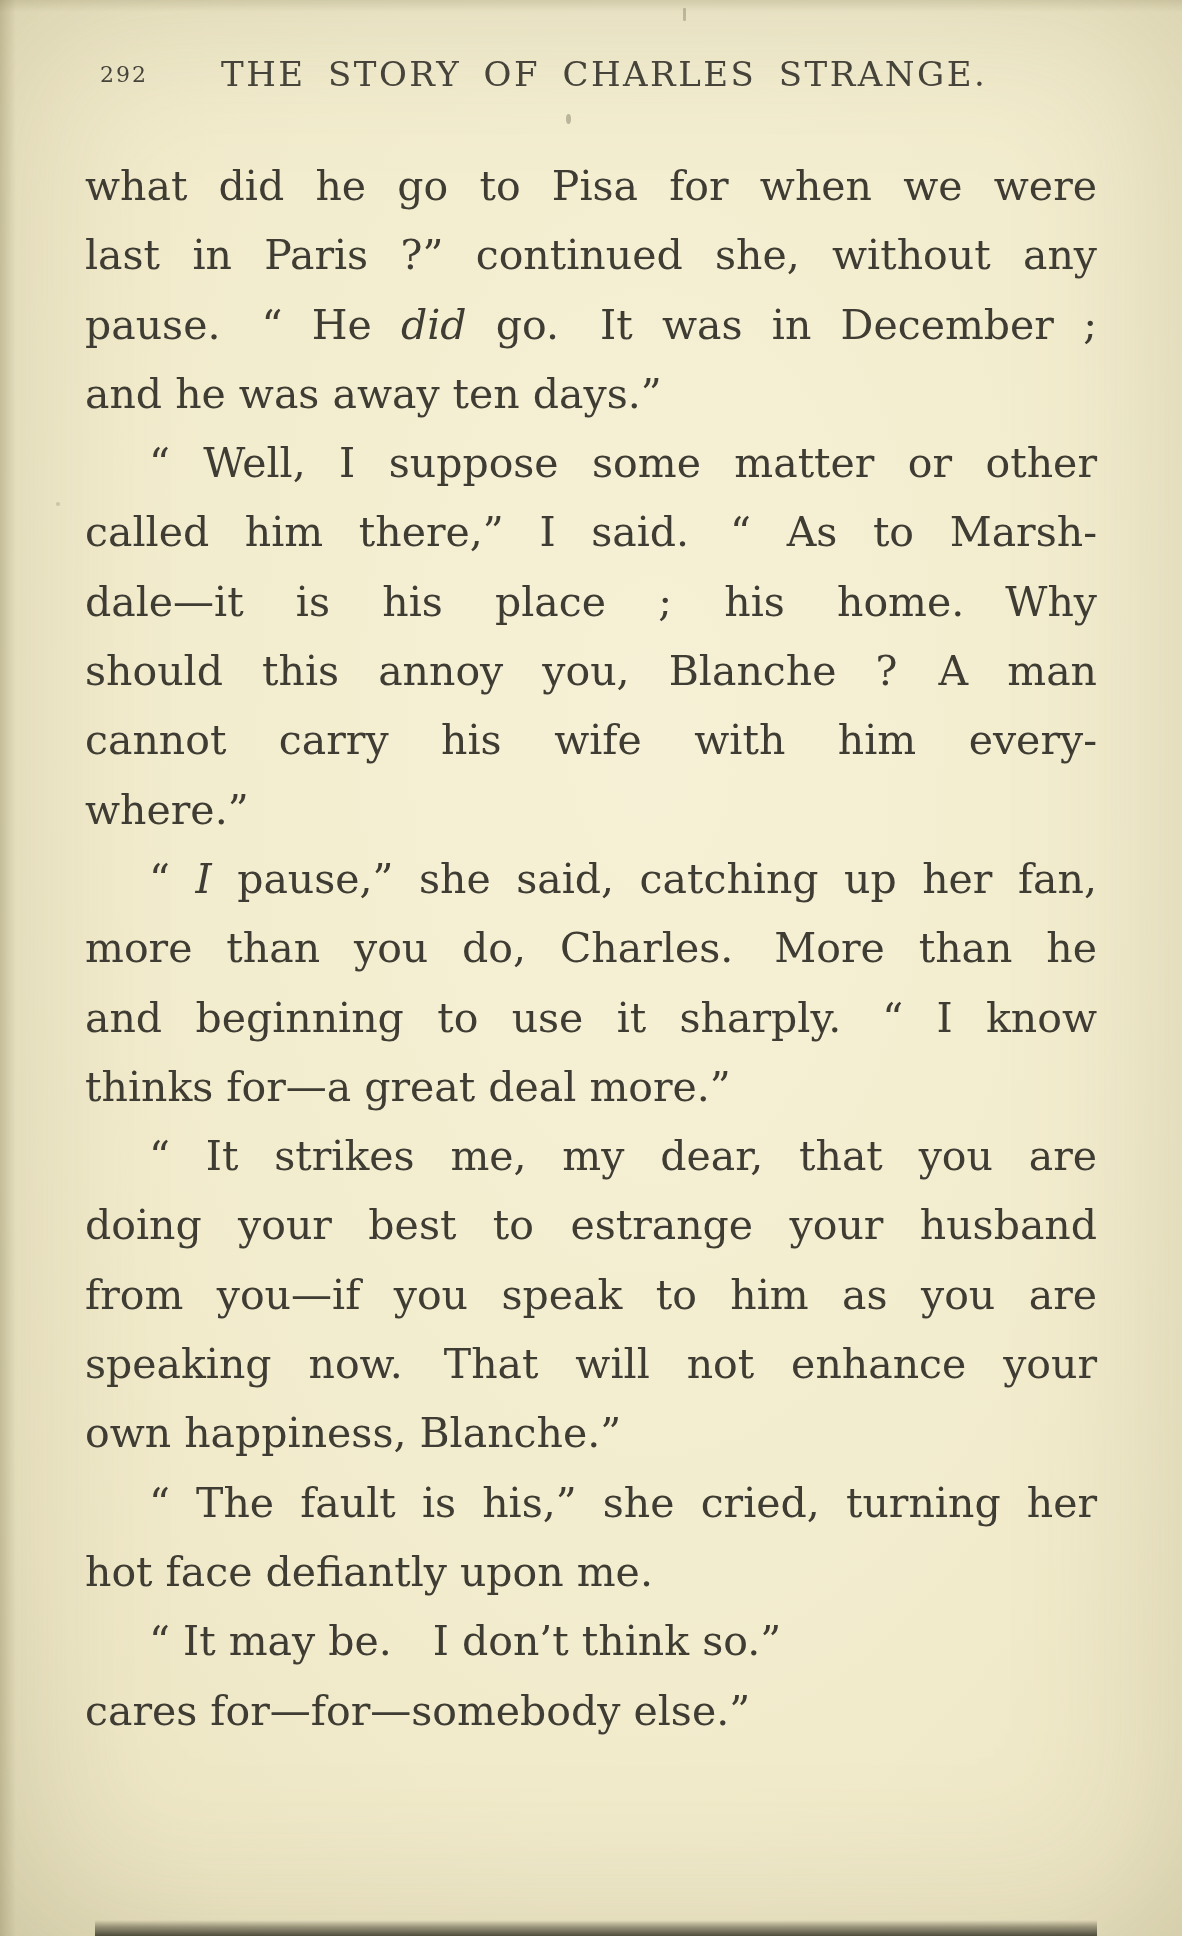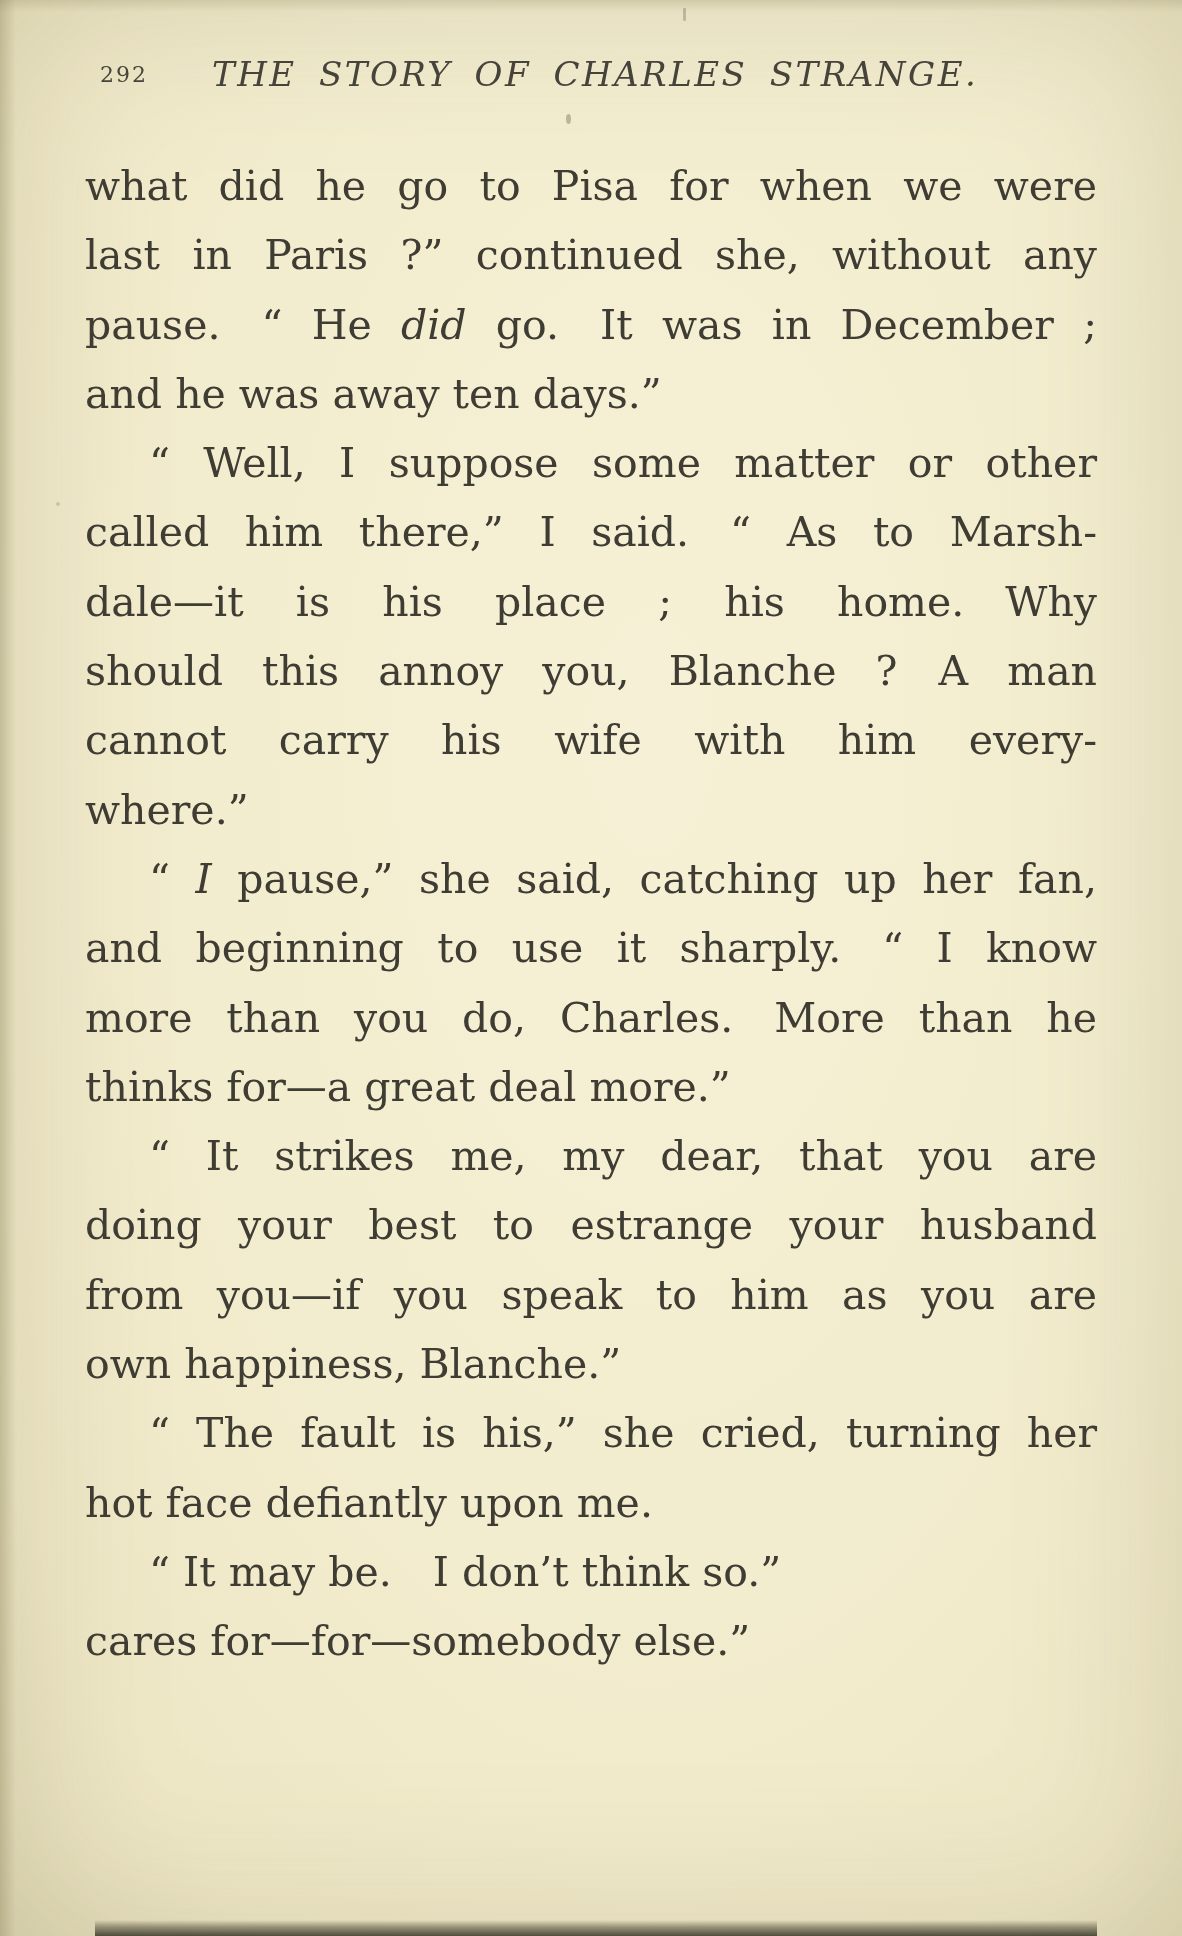--- a/index.html
+++ b/index.html
@@ -24,22 +24,22 @@
     background:linear-gradient(to bottom, rgba(118,108,66,.18), rgba(118,108,66,0));
   }
   .header{
     position:absolute;top:54px;left:85px;width:1012px;height:46px;
   }
   .pagenum{
     position:absolute;left:15px;top:8px;
     font-size:22px;letter-spacing:2px;color:#46443a;
   }
   .title{
-    position:absolute;left:127px;top:0;
-    font-style:italic;font-size:34px;letter-spacing:2.5px;word-spacing:9px;
+    position:absolute;left:136px;top:0;
+    font-size:34px;letter-spacing:2.5px;word-spacing:9px;
     color:#45433a;white-space:nowrap;
   }
   .text{
     position:absolute;left:85px;top:152px;width:1012px;
     font-size:41px;line-height:69.3px;color:#3e3c33;
   }
   .line{min-height:69.3px;}
   .just{text-align:justify;text-align-last:justify;text-justify:inter-word;}
   .ind{text-indent:64px;}
   .it{font-style:italic;}
@@ -68,26 +68,27 @@
       <div class="line just"><span>last in Paris ?” continued she, without any</span></div>
       <div class="line just"><span>pause. “ He </span><span class="it">did</span><span> go. It was in December ;</span></div>
       <div class="line"><span>and he was away ten days.”</span></div>
       <div class="line ind just"><span>“ Well, I suppose some matter or other</span></div>
       <div class="line just"><span>called him there,” I said. “ As to Marsh-</span></div>
       <div class="line just"><span>dale—it is his place ; his home. Why</span></div>
       <div class="line just"><span>should this annoy you, Blanche ? A man</span></div>
       <div class="line just"><span>cannot carry his wife with him every-</span></div>
       <div class="line"><span>where.”</span></div>
       <div class="line ind just"><span>“ </span><span class="it">I</span><span> pause,” she said, catching up her fan,</span></div>
+      <div class="line just"><span>more than you do, Charles. More than he</span></div>
       <div class="line just"><span>and beginning to use it sharply. “ I know</span></div>
-      <div class="line just"><span>more than you do, Charles. More than he</span></div>
       <div class="line"><span>thinks for—a great deal more.”</span></div>
       <div class="line ind just"><span>“ It strikes me, my dear, that you are</span></div>
       <div class="line just"><span>doing your best to estrange your husband</span></div>
       <div class="line just"><span>from you—if you speak to him as you are</span></div>
+      <div class="line just"><span>speaking now. That will not enhance your</span></div>
       <div class="line"><span>own happiness, Blanche.”</span></div>
       <div class="line ind just"><span>“ The fault is his,” she cried, turning her</span></div>
       <div class="line"><span>hot face defiantly upon me.</span></div>
       <div class="line ind"><span>“ It may be. I don’t think so.”</span></div>
       <div class="line"><span>cares for—for—somebody else.”</span></div>
     </div>
 
   <div class="speck tick" style="left:683px;top:8px;width:3px;height:13px;opacity:.5;"></div>
   <div class="speck" style="left:566px;top:114px;width:5px;height:10px;opacity:.6;"></div>
   <div class="speck" style="left:56px;top:502px;width:4px;height:4px;opacity:.35;"></div>

